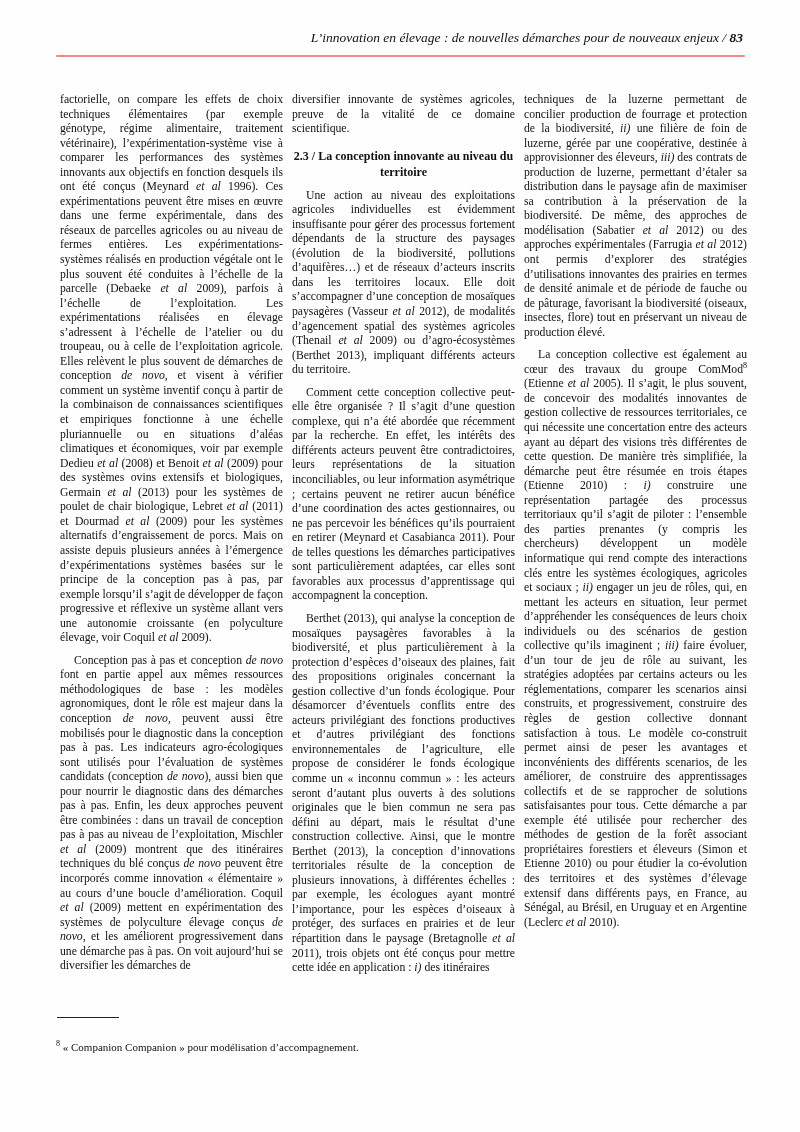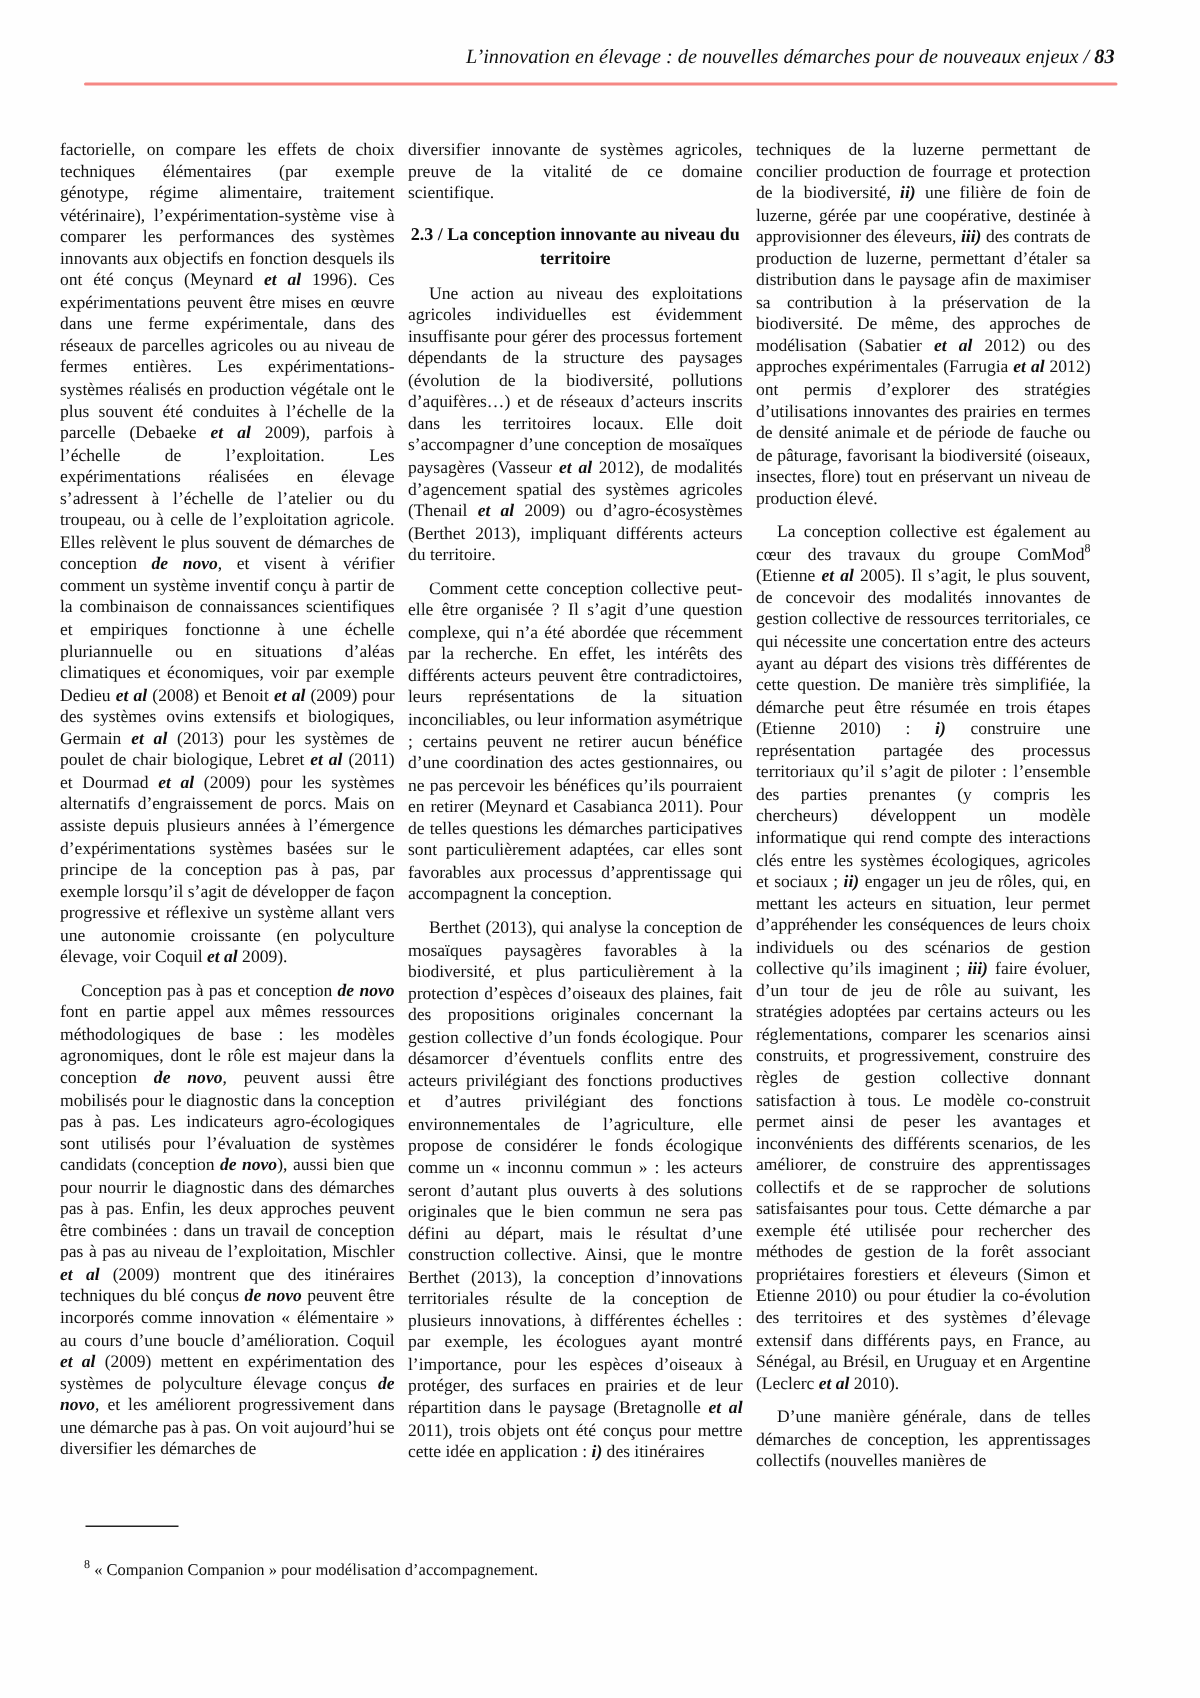--- a/index.html
+++ b/index.html
@@ -29,21 +29,21 @@
     position: absolute;
     top: 55px;
     left: 56px;
     right: 55px;
     height: 2px;
     border-radius: 1px;
   }
   .columns {
     position: absolute;
     top: 93px;
-    left: 40px;
+    left: 60px;
     display: flex;
     gap: 9px;
   }
   .col {
     width: 223px;
     font-size: 11.7px;
     line-height: 14.55px;
     text-align: justify;
     hyphens: auto;
     -webkit-hyphens: auto;
@@ -52,21 +52,21 @@
   .col p + p, .col h3 + p { margin-top: 8px; }
   .col p.ind { text-indent: 14px; }
   .col h3 {
     margin: 11px 0 6px 0;
     font-size: 12px;
     line-height: 16.5px;
     font-weight: bold;
     text-align: center;
     hyphens: none;
   }
-  .col i { font-style: italic; font-weight: bold; }
+  .col i { font-style: italic; }
   .col sup, .footnote sup { font-size: 8px; vertical-align: super; line-height: 0; }
   .footnote-rule {
     position: absolute;
     left: 57px;
     top: 1017px;
     width: 62px;
     border-top: 1.2px solid #222;
   }
   .footnote {
     position: absolute;
@@ -104,21 +104,20 @@
       <div class="col">
         <p>diversifier innovante de systèmes agricoles, preuve de la vitalité de ce domaine scientifique.</p>
         <h3>2.3 / La conception innovante au niveau du territoire</h3>
         <p class="ind">Une action au niveau des exploitations agricoles individuelles est évidemment insuffisante pour gérer des processus fortement dépendants de la structure des paysages (évolution de la biodiversité, pollutions d’aquifères…) et de réseaux d’acteurs inscrits dans les territoires locaux. Elle doit s’accompagner d’une conception de mosaïques paysagères (Vasseur <i>et al</i> 2012), de modalités d’agencement spatial des systèmes agricoles (Thenail <i>et al</i> 2009) ou d’agro-écosystèmes (Berthet 2013), impliquant différents acteurs du territoire.</p>
         <p class="ind">Comment cette conception collective peut-elle être organisée ? Il s’agit d’une question complexe, qui n’a été abordée que récemment par la recherche. En effet, les intérêts des différents acteurs peuvent être contradictoires, leurs représentations de la situation inconciliables, ou leur information asymétrique ; certains peuvent ne retirer aucun bénéfice d’une coordination des actes gestionnaires, ou ne pas percevoir les bénéfices qu’ils pourraient en retirer (Meynard et Casabianca 2011). Pour de telles questions les démarches participatives sont particulièrement adaptées, car elles sont favorables aux processus d’apprentissage qui accompagnent la conception.</p>
         <p class="ind">Berthet (2013), qui analyse la conception de mosaïques paysagères favorables à la biodiversité, et plus particulièrement à la protection d’espèces d’oiseaux des plaines, fait des propositions originales concernant la gestion collective d’un fonds écologique. Pour désamorcer d’éventuels conflits entre des acteurs privilégiant des fonctions productives et d’autres privilégiant des fonctions environnementales de l’agriculture, elle propose de considérer le fonds écologique comme un « inconnu commun » : les acteurs seront d’autant plus ouverts à des solutions originales que le bien commun ne sera pas défini au départ, mais le résultat d’une construction collective. Ainsi, que le montre Berthet (2013), la conception d’innovations territoriales résulte de la conception de plusieurs innovations, à différentes échelles : par exemple, les écologues ayant montré l’importance, pour les espèces d’oiseaux à protéger, des surfaces en prairies et de leur répartition dans le paysage (Bretagnolle <i>et al</i> 2011), trois objets ont été conçus pour mettre cette idée en application : <i>i)</i> des itinéraires</p>
       </div>
       <div class="col">
         <p>techniques de la luzerne permettant de concilier production de fourrage et protection de la biodiversité, <i>ii)</i> une filière de foin de luzerne, gérée par une coopérative, destinée à approvisionner des éleveurs, <i>iii)</i> des contrats de production de luzerne, permettant d’étaler sa distribution dans le paysage afin de maximiser sa contribution à la préservation de la biodiversité. De même, des approches de modélisation (Sabatier <i>et al</i> 2012) ou des approches expérimentales (Farrugia <i>et al</i> 2012) ont permis d’explorer des stratégies d’utilisations innovantes des prairies en termes de densité animale et de période de fauche ou de pâturage, favorisant la biodiversité (oiseaux, insectes, flore) tout en préservant un niveau de production élevé.</p>
         <p class="ind">La conception collective est également au cœur des travaux du groupe ComMod<sup>8</sup> (Etienne <i>et al</i> 2005). Il s’agit, le plus souvent, de concevoir des modalités innovantes de gestion collective de ressources territoriales, ce qui nécessite une concertation entre des acteurs ayant au départ des visions très différentes de cette question. De manière très simplifiée, la démarche peut être résumée en trois étapes (Etienne 2010) : <i>i)</i> construire une représentation partagée des processus territoriaux qu’il s’agit de piloter : l’ensemble des parties prenantes (y compris les chercheurs) développent un modèle informatique qui rend compte des interactions clés entre les systèmes écologiques, agricoles et sociaux ; <i>ii)</i> engager un jeu de rôles, qui, en mettant les acteurs en situation, leur permet d’appréhender les conséquences de leurs choix individuels ou des scénarios de gestion collective qu’ils imaginent ; <i>iii)</i> faire évoluer, d’un tour de jeu de rôle au suivant, les stratégies adoptées par certains acteurs ou les réglementations, comparer les scenarios ainsi construits, et progressivement, construire des règles de gestion collective donnant satisfaction à tous. Le modèle co-construit permet ainsi de peser les avantages et inconvénients des différents scenarios, de les améliorer, de construire des apprentissages collectifs et de se rapprocher de solutions satisfaisantes pour tous. Cette démarche a par exemple été utilisée pour rechercher des méthodes de gestion de la forêt associant propriétaires forestiers et éleveurs (Simon et Etienne 2010) ou pour étudier la co-évolution des territoires et des systèmes d’élevage extensif dans différents pays, en France, au Sénégal, au Brésil, en Uruguay et en Argentine (Leclerc <i>et al</i> 2010).</p>
-        <p class="ind">D’une manière générale, dans de telles démarches de conception, les apprentissages collectifs (nouvelles manières de</p>
       </div>
     </div>
 
   <div class="footnote-rule"></div>
 
   <div class="footnote"><sup>8</sup><span> « Companion Companion » pour modélisation d’accompagnement.</span></div>
 
   <div class="page-footer">INRA Productions Animales, 2014, numéro 2</div>
 
 </div>

